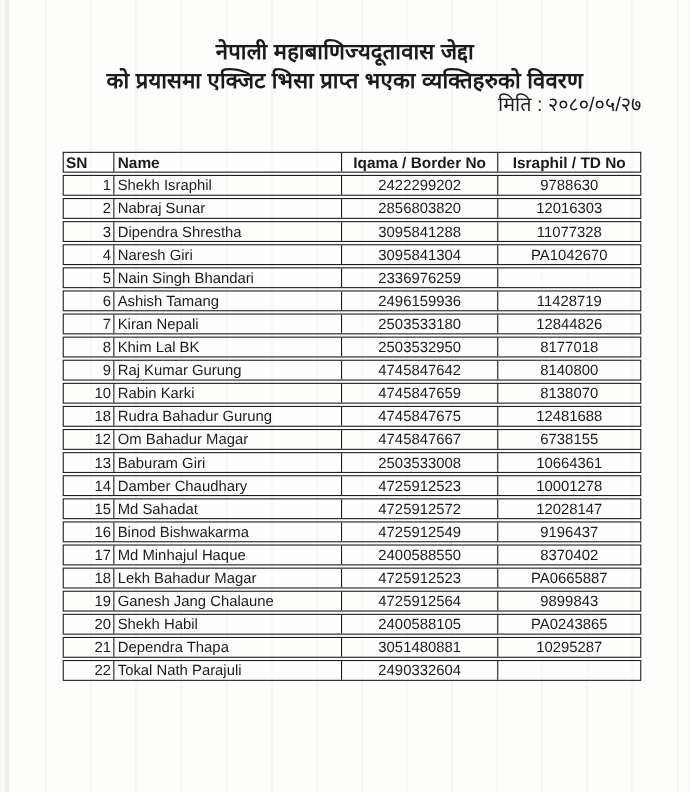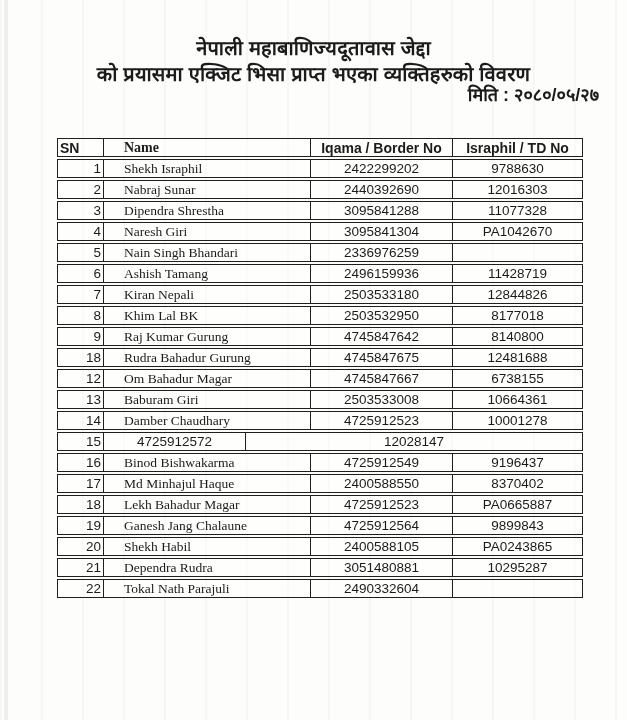--- a/index.html
+++ b/index.html
@@ -36,23 +36,23 @@
   }
   .title-line {
     font-size: 20px;
     font-weight: 600;
     line-height: 26px;
     letter-spacing: 0.2px;
   }
   .doc-date {
     position: absolute;
     top: 82px;
-    right: 28px;
+    right: 44px;
     font-size: 18px;
-    font-weight: 700;
+    font-weight: 400;
   }
   .vtable {
     position: absolute;
     left: 57px;
     top: 138px;
     width: 526px;
   }
   .trow {
     box-sizing: border-box;
     display: flex;
@@ -67,21 +67,21 @@
     height: 100%;
     display: flex;
     align-items: center;
     font-size: 13.5px;
     line-height: 1;
     overflow: hidden;
     white-space: nowrap;
   }
   .cell + .cell { border-left: 1.6px solid #1f1f1f; }
   .cell.sn       { width: 45px;  justify-content: flex-end;  padding-right: 2px; }
-  .cell.name     { width: 207px; justify-content: flex-start; padding-left: 20px; font-family: Liberation Serif, serif; }
+  .cell.name     { width: 207px; justify-content: flex-start; padding-left: 3px; }
   .cell.iqama    { width: 142px; justify-content: center; }
   .cell.passport { flex: 1;      justify-content: center; }
   .thead .cell { font-weight: bold; font-size: 14px; }
   .thead .cell.sn { justify-content: flex-start; padding-left: 2px; }
   .doc-note {
     position: absolute;
     top: 640px;
     left: 0;
     width: 100%;
     text-align: center;
@@ -113,21 +113,21 @@
     <div id="rows">
         <div class="trow">
           <div class="cell sn">1</div>
           <div class="cell name">Shekh Israphil</div>
           <div class="cell iqama">2422299202</div>
           <div class="cell passport">9788630</div>
         </div>
         <div class="trow">
           <div class="cell sn">2</div>
           <div class="cell name">Nabraj Sunar</div>
-          <div class="cell iqama">2440392690</div>
+          <div class="cell iqama">2856803820</div>
           <div class="cell passport">12016303</div>
         </div>
         <div class="trow">
           <div class="cell sn">3</div>
           <div class="cell name">Dipendra Shrestha</div>
           <div class="cell iqama">3095841288</div>
           <div class="cell passport">11077328</div>
         </div>
         <div class="trow">
           <div class="cell sn">4</div>
@@ -159,20 +159,26 @@
           <div class="cell iqama">2503532950</div>
           <div class="cell passport">8177018</div>
         </div>
         <div class="trow">
           <div class="cell sn">9</div>
           <div class="cell name">Raj Kumar Gurung</div>
           <div class="cell iqama">4745847642</div>
           <div class="cell passport">8140800</div>
         </div>
         <div class="trow">
+          <div class="cell sn">10</div>
+          <div class="cell name">Rabin Karki</div>
+          <div class="cell iqama">4745847659</div>
+          <div class="cell passport">8138070</div>
+        </div>
+        <div class="trow">
           <div class="cell sn">18</div>
           <div class="cell name">Rudra Bahadur Gurung</div>
           <div class="cell iqama">4745847675</div>
           <div class="cell passport">12481688</div>
         </div>
         <div class="trow">
           <div class="cell sn">12</div>
           <div class="cell name">Om Bahadur Magar</div>
           <div class="cell iqama">4745847667</div>
           <div class="cell passport">6738155</div>
@@ -184,20 +190,21 @@
           <div class="cell passport">10664361</div>
         </div>
         <div class="trow">
           <div class="cell sn">14</div>
           <div class="cell name">Damber Chaudhary</div>
           <div class="cell iqama">4725912523</div>
           <div class="cell passport">10001278</div>
         </div>
         <div class="trow">
           <div class="cell sn">15</div>
+          <div class="cell name">Md Sahadat</div>
           <div class="cell iqama">4725912572</div>
           <div class="cell passport">12028147</div>
         </div>
         <div class="trow">
           <div class="cell sn">16</div>
           <div class="cell name">Binod Bishwakarma</div>
           <div class="cell iqama">4725912549</div>
           <div class="cell passport">9196437</div>
         </div>
         <div class="trow">
@@ -219,21 +226,21 @@
           <div class="cell passport">9899843</div>
         </div>
         <div class="trow">
           <div class="cell sn">20</div>
           <div class="cell name">Shekh Habil</div>
           <div class="cell iqama">2400588105</div>
           <div class="cell passport">PA0243865</div>
         </div>
         <div class="trow">
           <div class="cell sn">21</div>
-          <div class="cell name">Dependra Rudra</div>
+          <div class="cell name">Dependra Thapa</div>
           <div class="cell iqama">3051480881</div>
           <div class="cell passport">10295287</div>
         </div>
         <div class="trow">
           <div class="cell sn">22</div>
           <div class="cell name">Tokal Nath Parajuli</div>
           <div class="cell iqama">2490332604</div>
           <div class="cell passport"></div>
         </div>
       </div>

